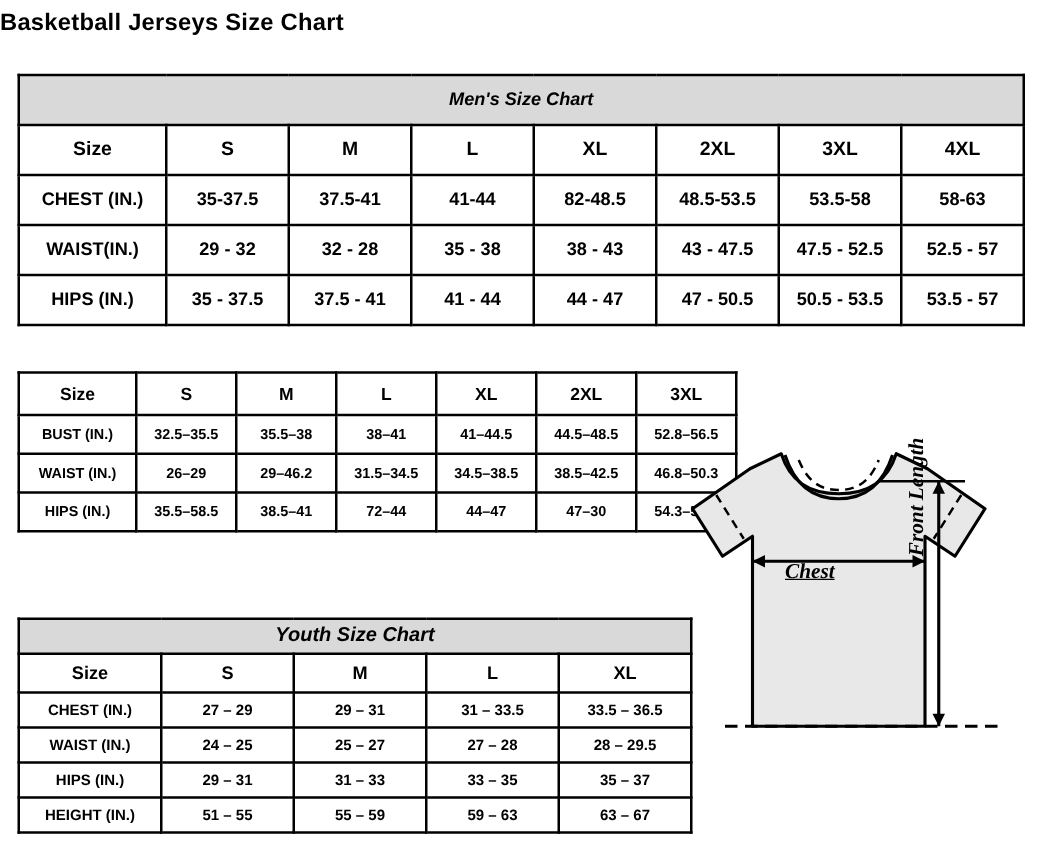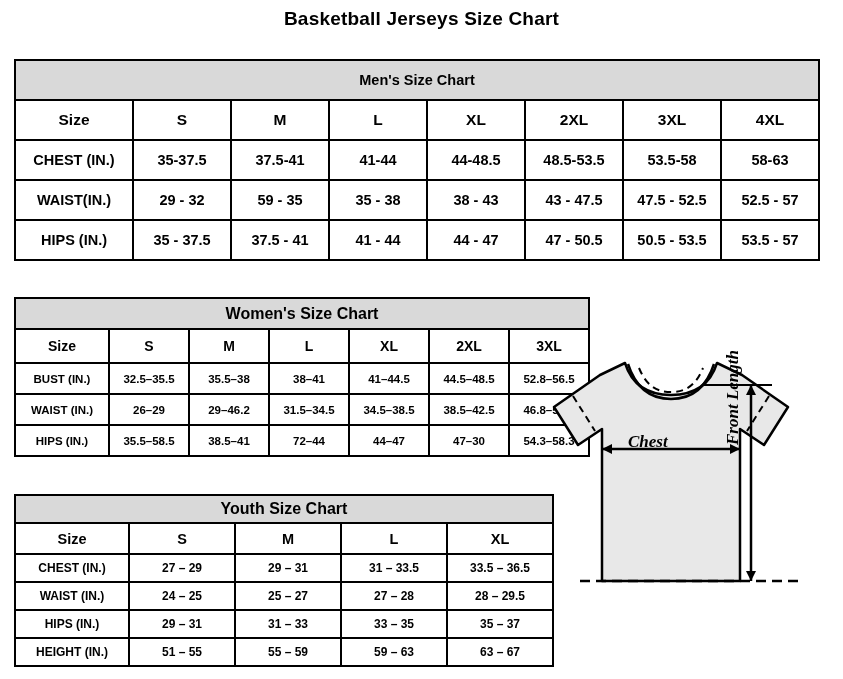--- a/index.html
+++ b/index.html
@@ -13,21 +13,21 @@
     position: relative;
     font-family: "Liberation Sans", sans-serif;
     color: #000000;
     overflow: hidden;
   }
   #page-title {
     position: absolute;
     left: 0;
     top: 8px;
     width: 843px;
-    text-align: center;
+    text-align: left;
     font-size: 19px;
     font-weight: bold;
     letter-spacing: 0.2px;
   }
 
   table.chart {
     border-collapse: collapse;
     position: absolute;
     background: #ffffff;
   }
@@ -37,20 +37,21 @@
     vertical-align: middle;
     font-weight: bold;
     background: #ffffff;
     white-space: nowrap;
   }
   .caption-cell {
     background: #d9d9d9 !important;
     font-size: 16px;
     font-weight: bold;
     padding: 8px 0;
+    font-style: italic;
   }
   .hdr-cell {
     background: #ffffff;
   }
 
   
   #mens-chart {
     left: 14px;
     top: 59px;
   }
@@ -105,21 +106,22 @@
   .diagram-label {
     position: absolute;
     font-family: "Liberation Serif", serif;
     font-style: italic;
     font-weight: bold;
     font-size: 17px;
     color: #000000;
   }
   #chest-label {
     left: 88px;
-    top: 87px;
+    top: 102px;
+    text-decoration: underline;
   }
   #front-length-label {
     left: 183px;
     top: 100px;
     transform: rotate(-90deg);
     transform-origin: left top;
     white-space: nowrap;
   }
 </style>
 </head>
@@ -140,29 +142,29 @@
       <th class="hdr-cell colcell">XL</th>
       <th class="hdr-cell colcell">2XL</th>
       <th class="hdr-cell colcell">3XL</th>
       <th class="hdr-cell colcell">4XL</th>
     </tr>
     <tr>
       <td class="rowlabel">CHEST (IN.)</td>
       <td>35-37.5</td>
       <td>37.5-41</td>
       <td>41-44</td>
-      <td>44-48.5</td>
+      <td>82-48.5</td>
       <td>48.5-53.5</td>
       <td>53.5-58</td>
       <td>58-63</td>
     </tr>
     <tr>
       <td class="rowlabel">WAIST(IN.)</td>
       <td>29 - 32</td>
-      <td>59 - 35</td>
+      <td>32 - 28</td>
       <td>35 - 38</td>
       <td>38 - 43</td>
       <td>43 - 47.5</td>
       <td>47.5 - 52.5</td>
       <td>52.5 - 57</td>
     </tr>
     <tr>
       <td class="rowlabel">HIPS (IN.)</td>
       <td>35 - 37.5</td>
       <td>37.5 - 41</td>
@@ -171,23 +173,20 @@
       <td>47 - 50.5</td>
       <td>50.5 - 53.5</td>
       <td>53.5 - 57</td>
     </tr>
   </tbody>
 </table>
 
 <table class="chart" id="womens-chart">
   <tbody>
     <tr>
-      <td class="caption-cell" colspan="7">Women's Size Chart</td>
-    </tr>
-    <tr>
       <th class="hdr-cell rowlabel">Size</th>
       <th class="hdr-cell colcell">S</th>
       <th class="hdr-cell colcell">M</th>
       <th class="hdr-cell colcell">L</th>
       <th class="hdr-cell colcell">XL</th>
       <th class="hdr-cell colcell">2XL</th>
       <th class="hdr-cell colcell">3XL</th>
     </tr>
     <tr>
       <td class="rowlabel">BUST  (IN.)</td>

